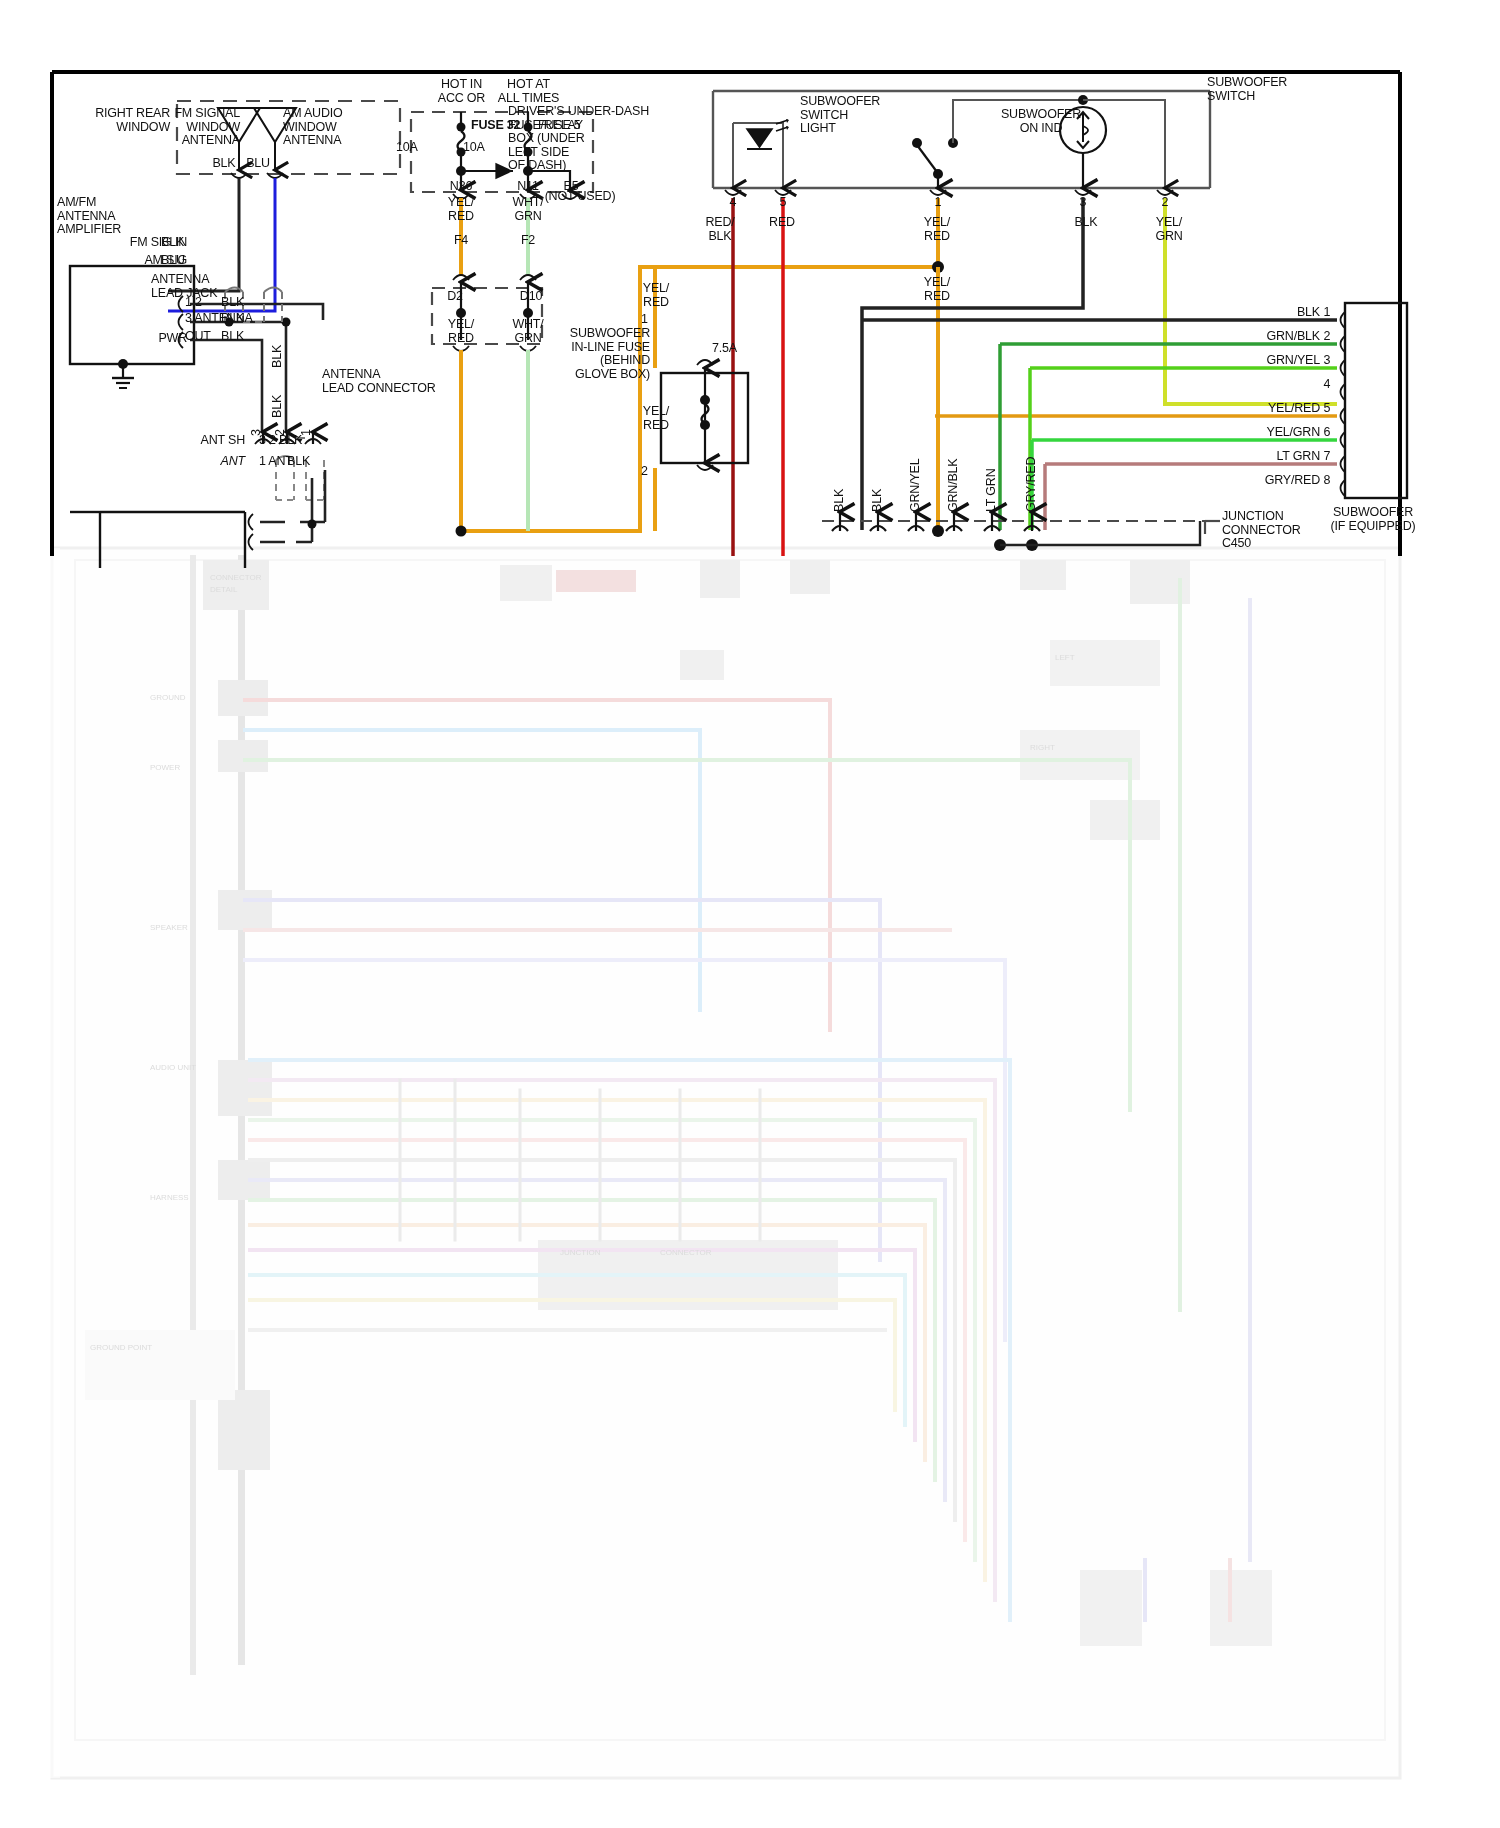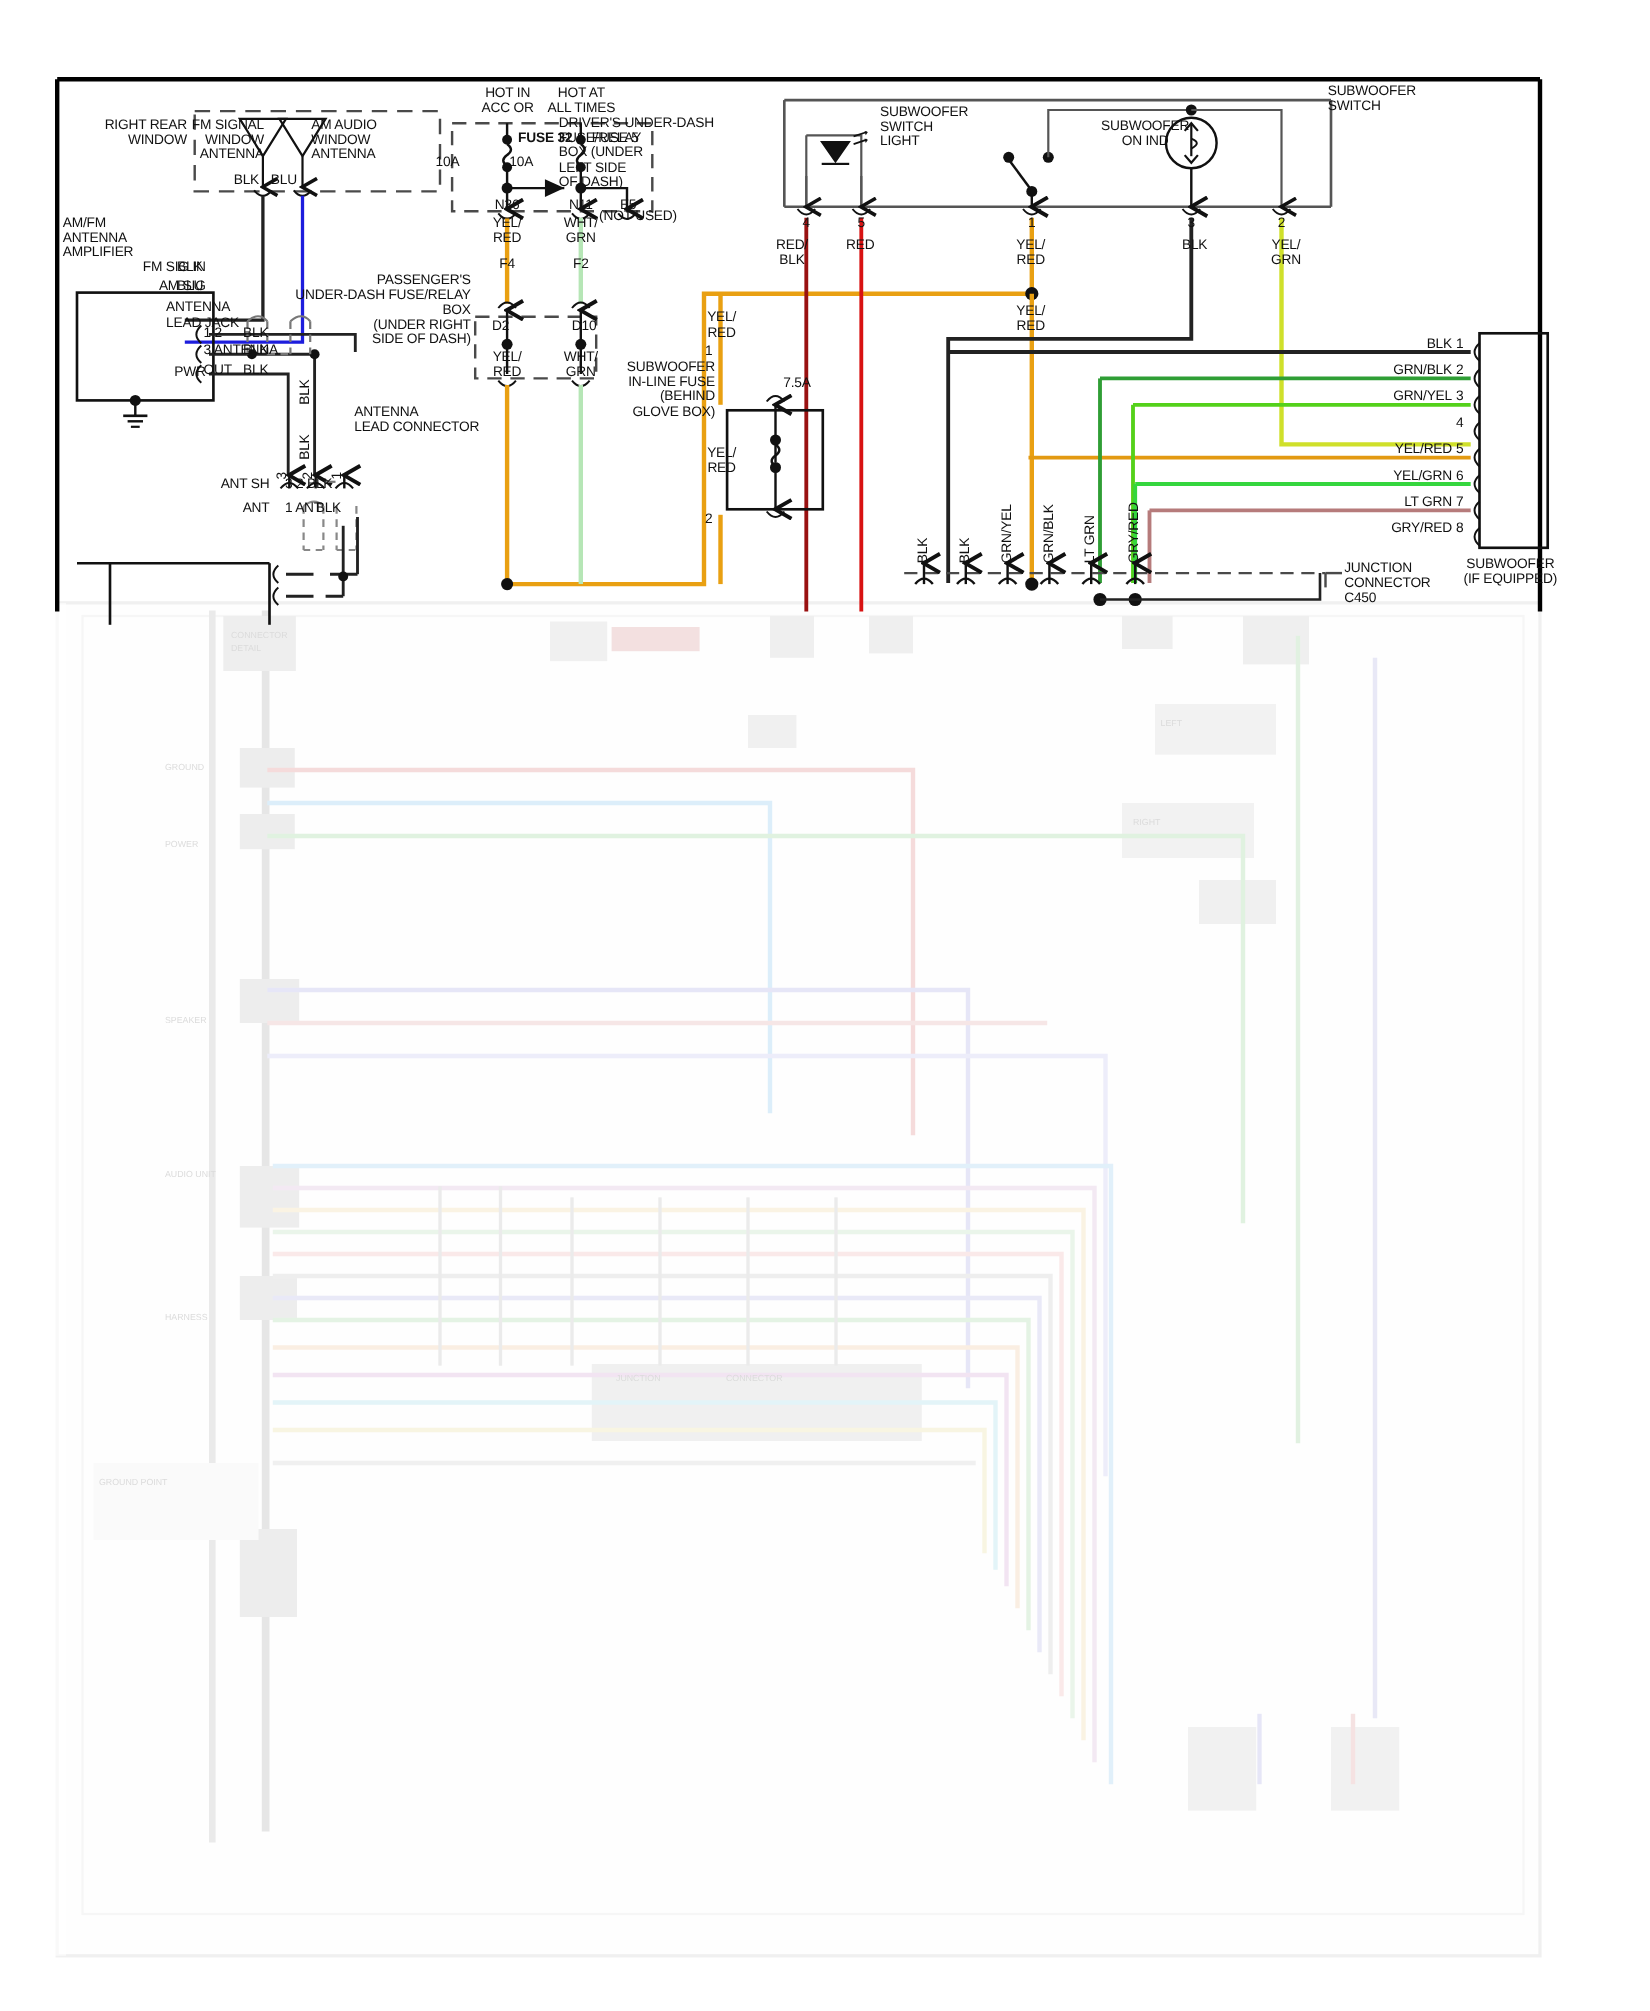--- a/index.html
+++ b/index.html
@@ -402,21 +402,21 @@
 
   <div class="lbl" style="left:322px;top:368px;width:120px;">ANTENNA
 LEAD CONNECTOR</div>
   <div class="lbl vert" style="left:250px;top:410px;height:26px;">3</div>
   <div class="lbl vert" style="left:274px;top:410px;height:26px;">2</div>
   <div class="lbl vert" style="left:300px;top:410px;height:26px;">1</div>
   <div class="lbl vert" style="left:271px;top:328px;height:40px;">BLK</div>
   <div class="lbl vert" style="left:271px;top:378px;height:40px;">BLK</div>
 
   <div class="lbl r" style="left:140px;top:434px;width:105px;">ANT SH</div>
-  <div class="lbl r" style="left:140px;top:455px;width:105px;">ANT</div>
+  <div class="lbl r" style="left:140px;top:455px;width:105px;font-style:italic;">ANT</div>
   <div class="lbl" style="left:259px;top:434px;width:90px;">3 2 BLK</div>
   <div class="lbl" style="left:259px;top:455px;width:60px;">1 ANT</div>
   <div class="lbl" style="left:287px;top:455px;width:48px;">BLK</div>
 
   <div class="lbl c" style="left:409px;top:78px;width:105px;">HOT IN
 ACC OR</div>
   <div class="lbl c" style="left:476px;top:78px;width:105px;">HOT AT
 ALL TIMES</div>
   <div class="lbl" style="left:471px;top:119px;width:70px;font-weight:bold;">FUSE 32</div>
   <div class="lbl" style="left:538px;top:119px;width:70px;">FUSE 5</div>
@@ -437,25 +437,20 @@
   <div class="lbl c" style="left:437px;top:318px;width:48px;">YEL/
 RED</div>
   <div class="lbl c" style="left:504px;top:318px;width:48px;">WHT/
 GRN</div>
 
   <div class="lbl" style="left:508px;top:105px;width:128px;">DRIVER'S UNDER-DASH
 FUSE/RELAY
 BOX (UNDER
 LEFT SIDE
 OF DASH)</div>
-  <div class="lbl r" style="left:238px;top:248px;width:190px;">PASSENGER'S
-UNDER-DASH FUSE/RELAY
-BOX
-(UNDER RIGHT
-SIDE OF DASH)</div>
 
   <div class="lbl r" style="left:470px;top:327px;width:180px;">SUBWOOFER
 IN-LINE FUSE
 (BEHIND
 GLOVE BOX)</div>
   <div class="lbl c" style="left:632px;top:282px;width:48px;">YEL/
 RED</div>
   <div class="lbl" style="left:641px;top:313px;width:20px;">1</div>
   <div class="lbl" style="left:712px;top:342px;width:48px;">7.5A</div>
   <div class="lbl" style="left:641px;top:465px;width:20px;">2</div>

